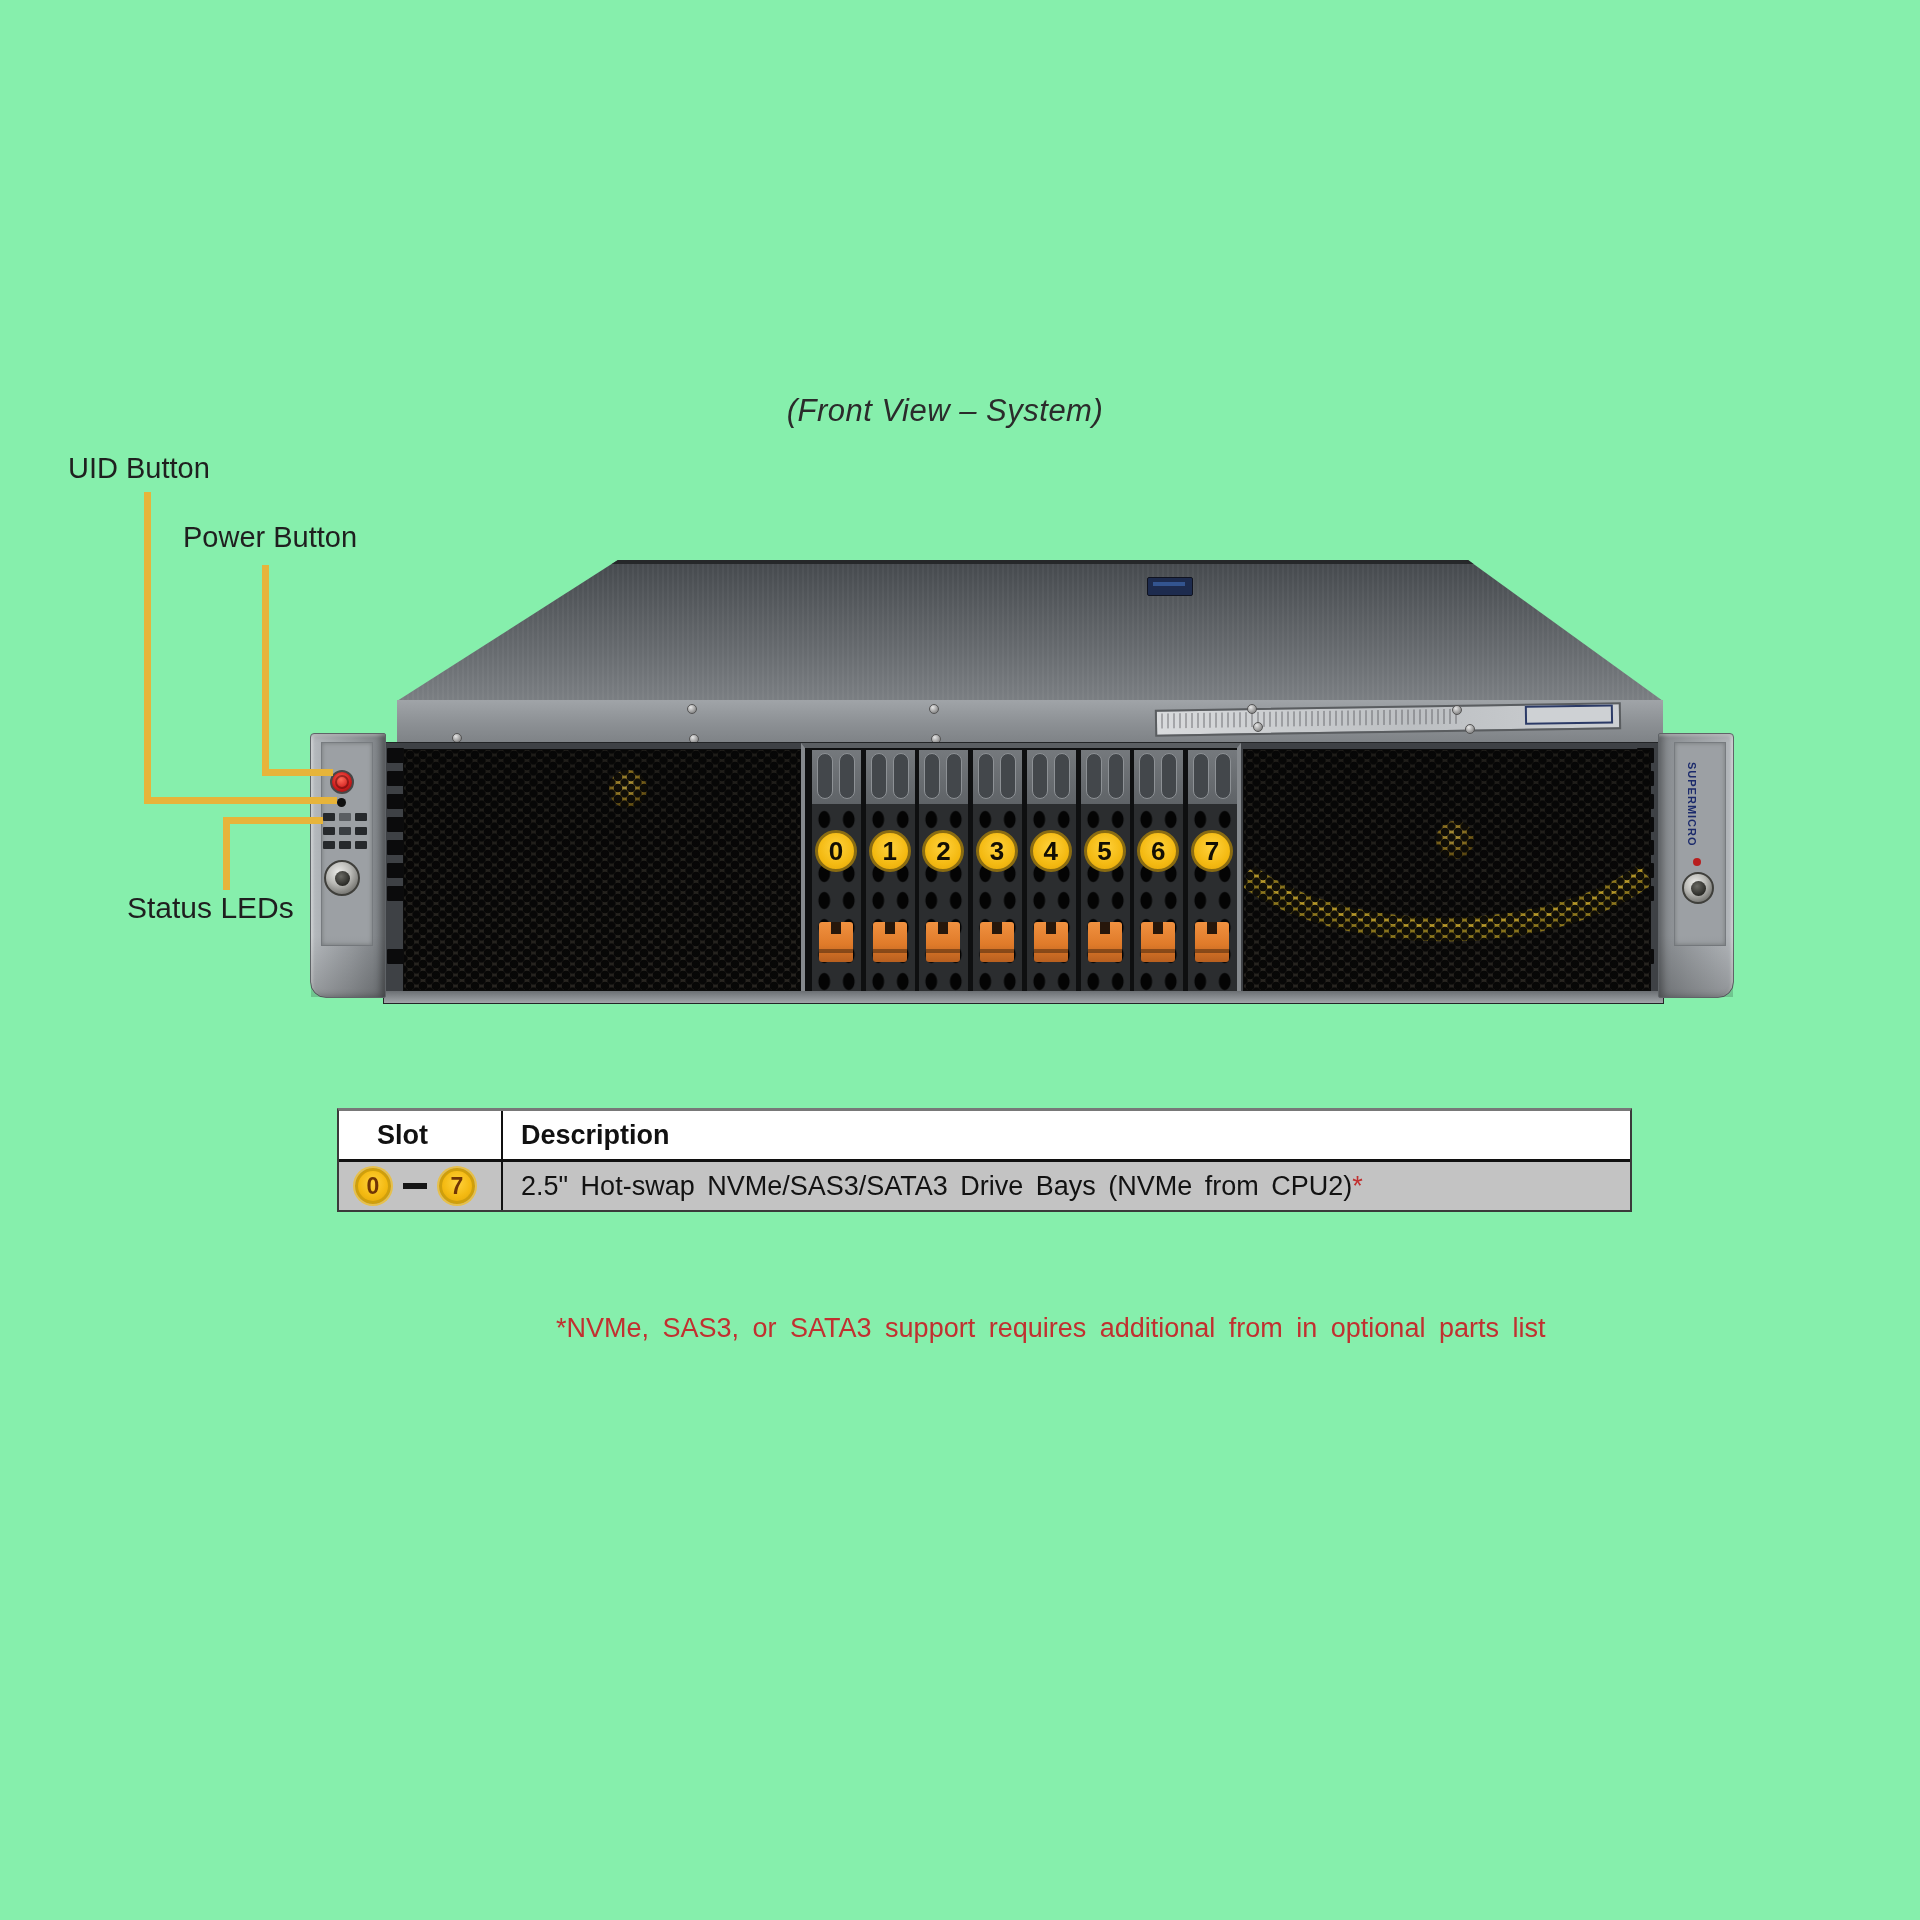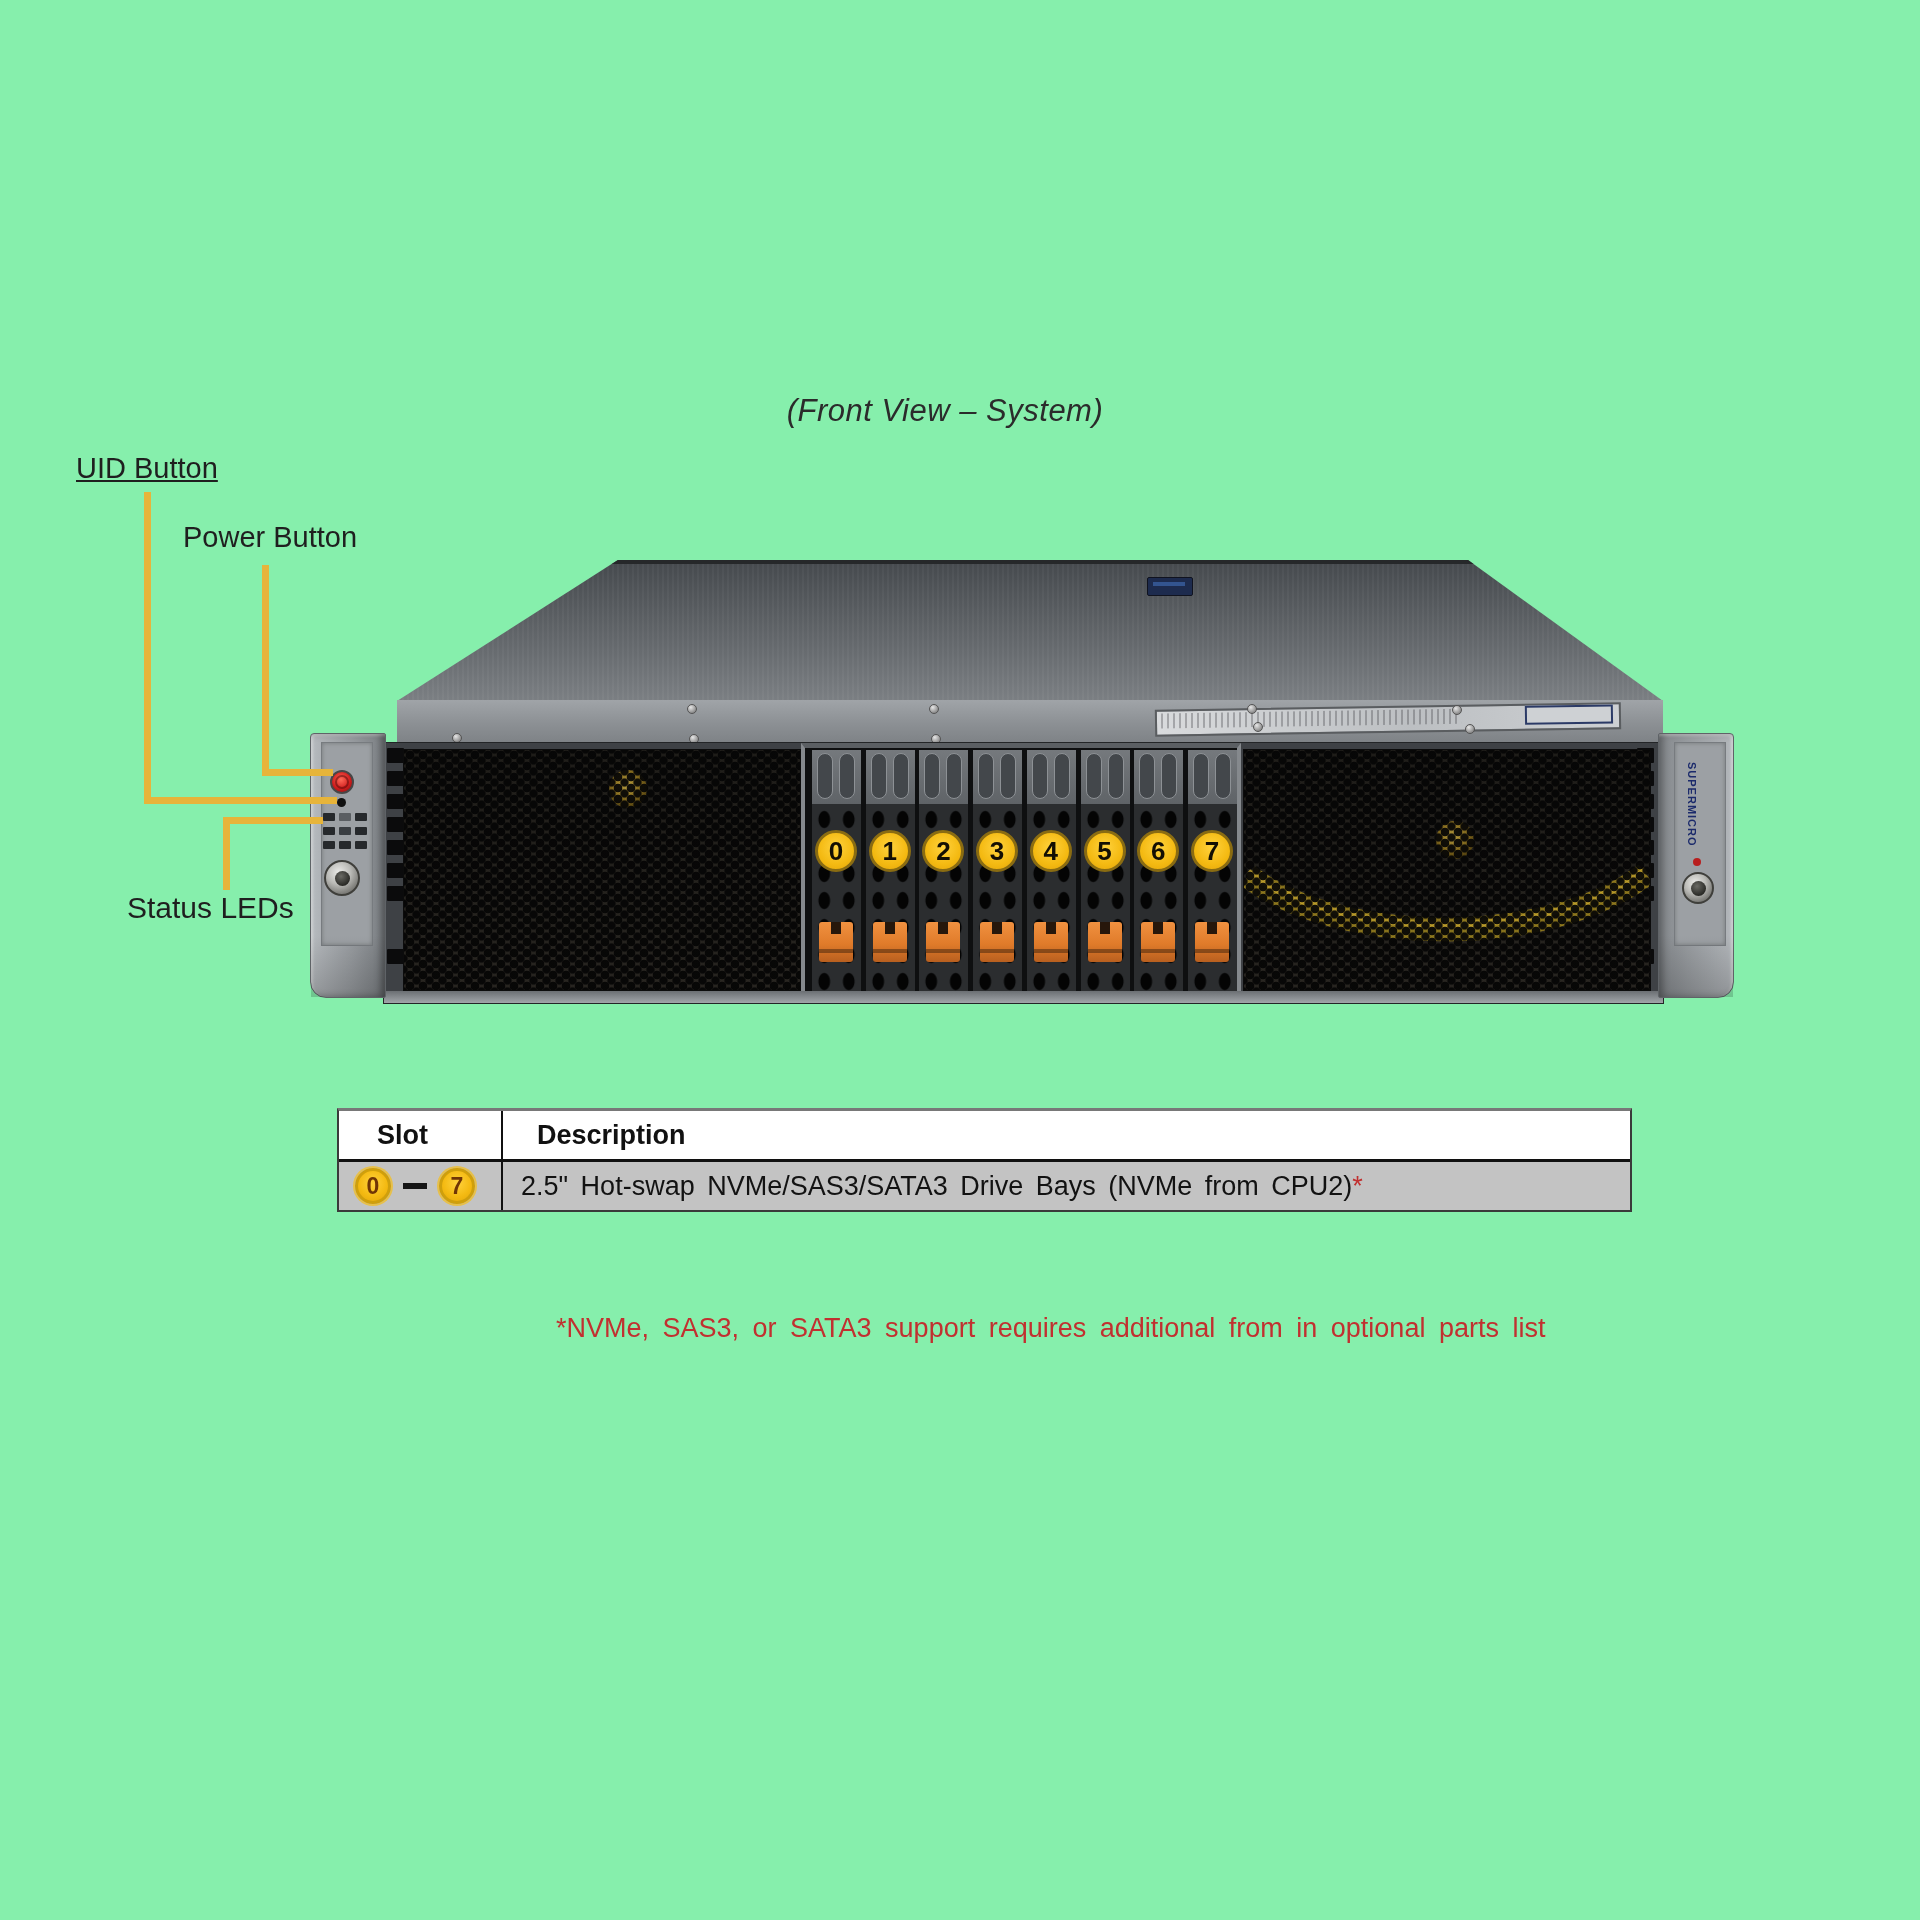--- a/index.html
+++ b/index.html
@@ -3,21 +3,21 @@
 <meta charset="utf-8">
 <style>
   html,body{margin:0;padding:0;background:#ffffff;}
   #canvas{position:relative;width:1920px;height:1920px;background:#86efac;overflow:hidden;
           font-family:"Liberation Sans", sans-serif;color:#1c1c1c;}
   .abs{position:absolute;}
 
   
   .title{left:660px;top:393px;width:570px;text-align:center;font-size:31px;font-style:italic;color:#2b2b2b;letter-spacing:.5px;}
   .callout-label{font-size:29px;color:#1f1f1f;white-space:nowrap;z-index:40;}
-  .lbl-uid{left:76px;top:452px;text-decoration:underline;}
+  .lbl-uid{left:68px;top:452px;}
   .lbl-power{left:183px;top:521px;}
   .lbl-status{left:127px;top:891px;font-size:30px;text-align:right;}
 
   
   .gline{background:#E7B43A;z-index:30;}
   .uid-v{left:144px;top:492px;width:7px;height:312px;}
   .uid-h{left:144px;top:797px;width:193px;height:7px;}
   .pwr-v{left:262px;top:565px;width:7px;height:211px;}
   .pwr-h{left:262px;top:769px;width:71px;height:7px;}
   .sts-h{left:223px;top:817px;width:100px;height:7px;}
@@ -111,21 +111,21 @@
   .lock:after{content:"";position:absolute;left:50%;top:50%;width:15px;height:15px;margin:-7.5px 0 0 -7.5px;border-radius:50%;
       background:radial-gradient(circle at 40% 35%,#6a6a64,#2a2a26 70%);}
   .lock-l{left:13px;top:126px;width:36px;height:36px;}
   .lock-r{left:23px;top:138px;width:32px;height:32px;}
   .brand{position:absolute;left:27px;top:28px;height:120px;writing-mode:vertical-rl;
       font-size:11px;font-weight:bold;letter-spacing:1px;color:#1b2a6b;}
   .brand-dot{position:absolute;left:34px;top:124px;width:8px;height:8px;border-radius:50%;background:#b81e1e;}
 
   
   .spec-table{left:337px;top:1108px;width:1295px;border:2px solid #3a3a3a;border-top:3px solid #787878;box-sizing:border-box;z-index:10;}
-  .t-head{display:flex;height:48px;background:#ffffff;border-bottom:3px solid #101010;gap:16px;}
+  .t-head{display:flex;height:48px;background:#ffffff;border-bottom:3px solid #101010;}
   .t-row{display:flex;height:48px;background:#c3c3c3;}
   .c-slot{width:164px;box-sizing:border-box;border-right:2px solid #101010;display:flex;align-items:center;}
   .c-desc{flex:1;display:flex;align-items:center;padding-left:18px;}
   .th{font-weight:bold;font-size:27px;color:#111;}
   .t-head .c-slot{padding-left:38px;}
   .slot-badge{width:36px;height:36px;border-radius:50%;flex:0 0 auto;
       background:radial-gradient(circle at 50% 40%,#ffd23d,#f4ba12 58%,#e2a50a);
       border:3px solid #cf9f0c;box-shadow:0 0 0 2px #e7c04a;box-sizing:border-box;
       font-size:23px;font-weight:bold;color:#703505;text-align:center;line-height:31px;}
   .c-slot .gap{width:12px;flex:0 0 auto;}

